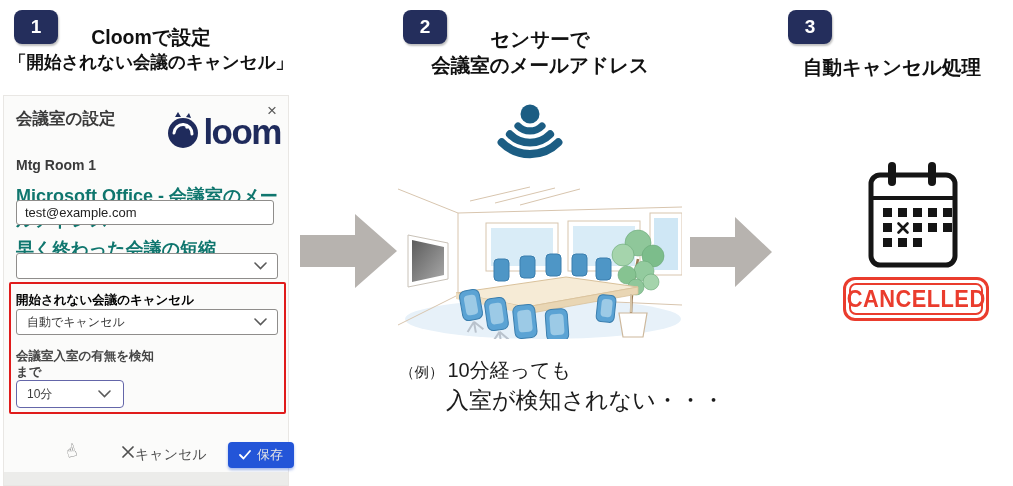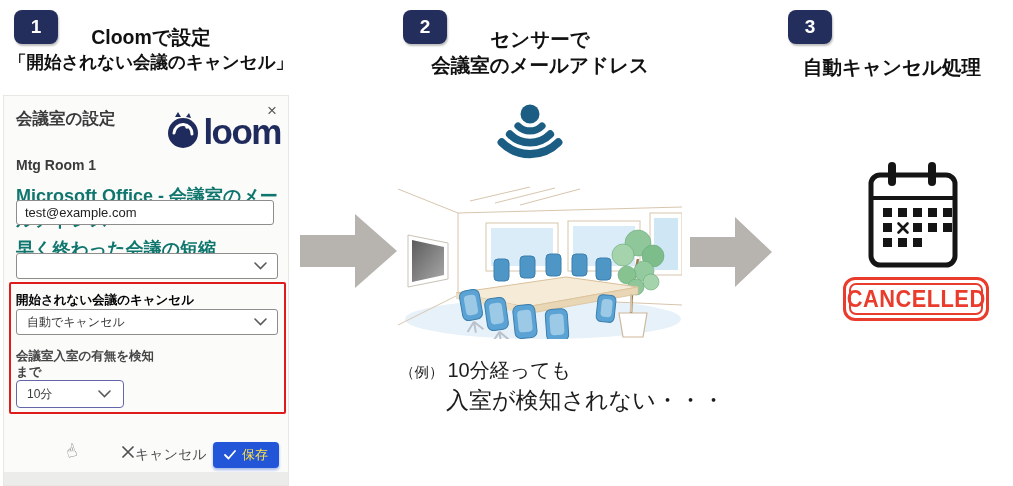--- a/index.html
+++ b/index.html
@@ -48,22 +48,22 @@
   }
   .sel .chev { position:absolute; right:10px; top:50%; transform:translateY(-50%); }
   .red-box { position:absolute; left:5px; top:186px; width:277px; height:132px; border:2px solid #e01b1b; border-radius:2px; }
   .sel-small {
     position:absolute; left:12px; top:284px; width:108px; height:28px;
     border:1.5px solid #6466a9; border-radius:4px; background:#fff;
     display:flex; align-items:center; padding:0 10px; font-size:12px; color:#3c3c3c;
   }
   .footer-cancel { position:absolute; left:118px; top:350px; display:flex; align-items:flex-start; gap:1px; font-size:14px; color:#4f4f4f; cursor:default; }
   .save-btn {
-    position:absolute; left:209px; top:346px; width:66px; height:26px;
-    background:#2355d8; border:none; border-radius:4px; color:#fde047; font-size:13px;
+    position:absolute; left:224px; top:346px; width:66px; height:26px;
+    background:#2355d8; border:none; border-radius:4px; color:#e5e5e5; font-size:13px;
     display:flex; align-items:center; justify-content:center; gap:6px;
     font-family:"Liberation Sans","DejaVu Sans",sans-serif; cursor:default;
     box-shadow:0 2px 3px rgba(35,85,216,.4);
   }
   .hand { position:absolute; left:62px; top:344px; font-size:18px; color:#707070; transform:rotate(-18deg); }
 
   
   .caption { position:absolute; left:400px; top:357px; font-size:20px; color:#1c1c1c; }
   .caption .ex { font-size:14.5px; margin-right:4px; }
   .caption-l2 { position:absolute; left:446px; top:385px; font-size:23px; color:#1c1c1c; }

